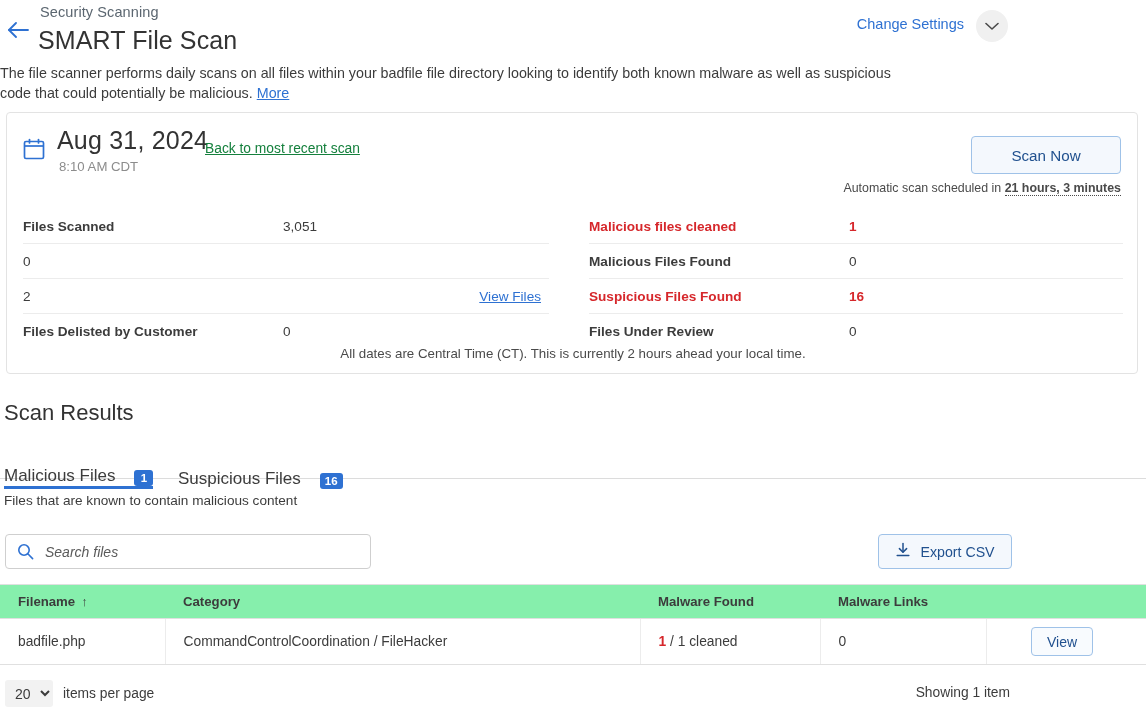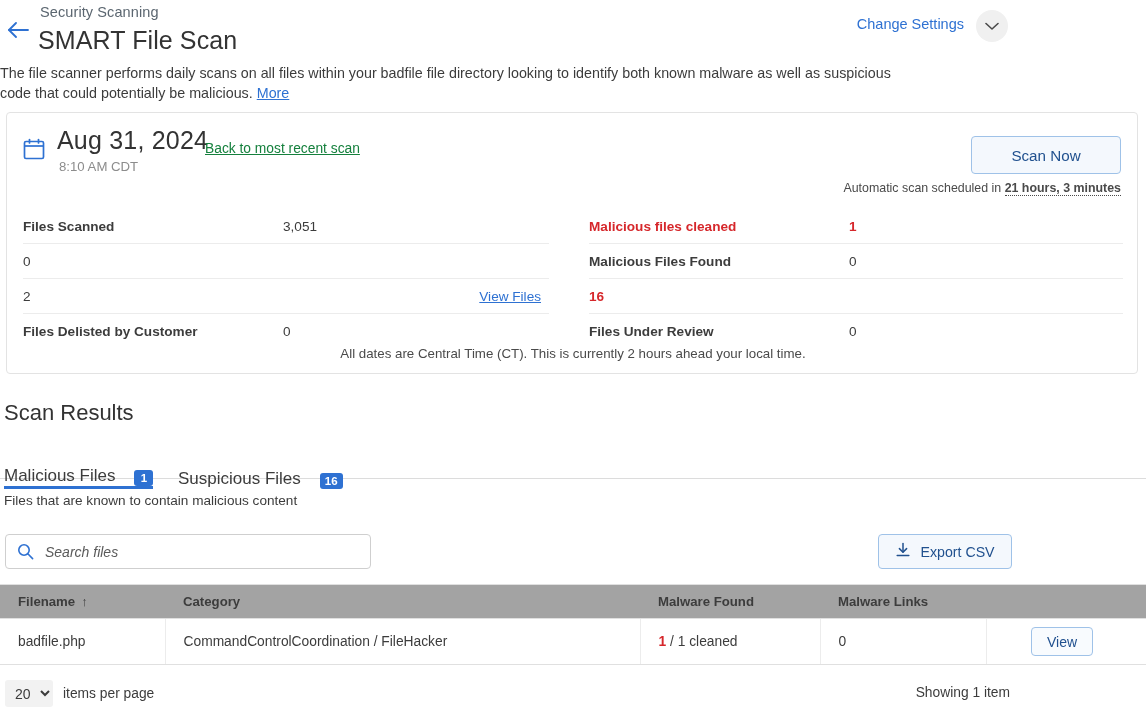--- a/index.html
+++ b/index.html
@@ -296,21 +296,21 @@
   
   .table {
     position: absolute;
     left: 0;
     top: 584px;
     width: 1146px;
     border-collapse: collapse;
     table-layout: fixed;
   }
   .table th {
-    background: #a3a3a3;
+    background: #86efac;
     border-top: 1px solid #e0e0e0;
     border-bottom: 1px solid #e0e0e0;
     font-size: 13.2px;
     font-weight: bold;
     color: #3c3c3c;
     text-align: left;
     padding: 9px 10px 9px 18px;
     height: 27px;
     box-sizing: border-box;
   }
@@ -434,20 +434,21 @@
       <div class="stats-col right">
         <div class="stat-row alert">
           <span class="stat-label">Malicious files cleaned</span>
           <span class="stat-value">1</span>
         </div>
         <div class="stat-row">
           <span class="stat-label">Malicious Files Found</span>
           <span class="stat-value">0</span>
         </div>
         <div class="stat-row alert">
+          <span class="stat-label">Suspicious Files Found</span>
           <span class="stat-value">16</span>
         </div>
         <div class="stat-row last">
           <span class="stat-label">Files Under Review</span>
           <span class="stat-value">0</span>
         </div>
       </div>
     </div>
 
     <div class="card-note">All dates are Central Time (CT). This is currently 2 hours ahead your local time.</div>

